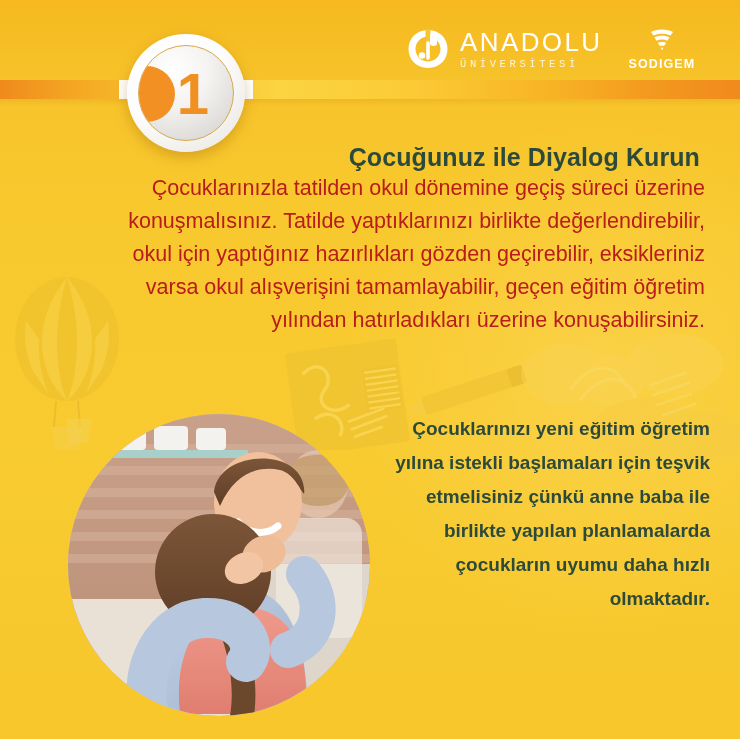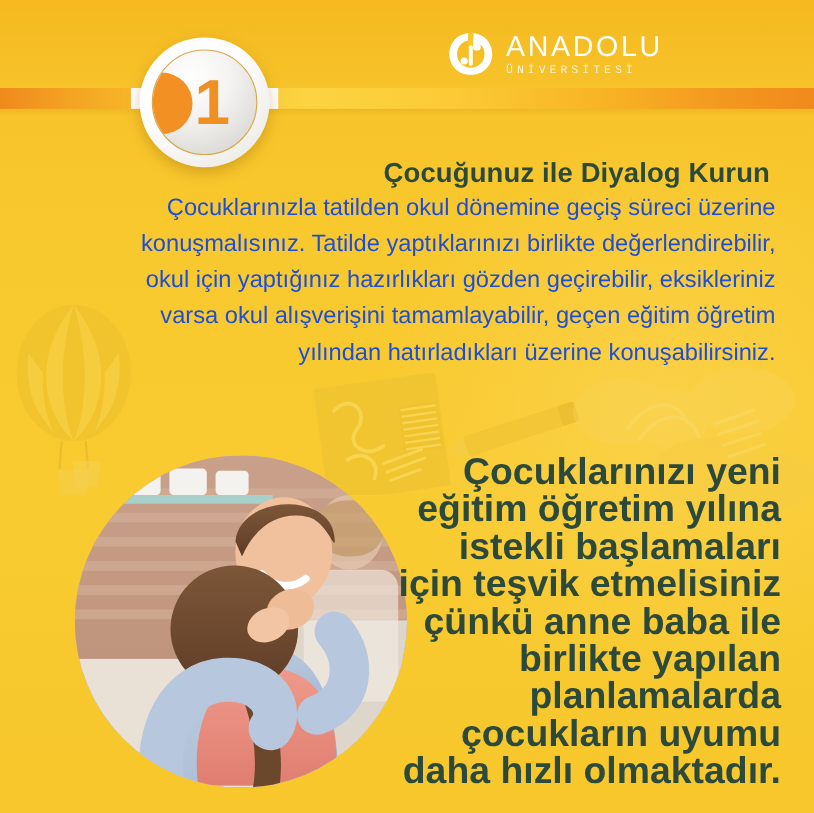--- a/index.html
+++ b/index.html
@@ -166,21 +166,21 @@
     letter-spacing: 0.1px;
     margin-top: 25px;
   }
 
   
   .para-white {
     position: absolute;
     left: 95px; top: 172px;
     width: 610px;
     text-align: right;
-    color: #1d4ed8;
+    color: #b91c1c;
     font-size: 21.5px;
     line-height: 33px;
     font-weight: 400;
   }
 
   
   .photo {
     position: absolute;
     left: 68px; top: 414px;
     width: 302px; height: 302px;
@@ -190,21 +190,21 @@
   }
   .photo svg { display: block; }
 
   
   .para-dark {
     position: absolute;
     left: 360px; top: 412px;
     width: 350px;
     text-align: right;
     color: #2c4a3b;
-    font-size: 34px;
+    font-size: 19px;
     line-height: 34px;
     font-weight: 700;
   }
 </style>
 </head>
 <body>
 
 <div class="poster">
 
   <div class="bg-base"></div>
@@ -285,20 +285,29 @@
         <rect x="24" y="6" width="7" height="13" rx="3" fill="#ffffff"></rect>
         <circle cx="16" cy="28.5" r="3.2" fill="#ffffff"></circle>
         <path d="M22 16 L22 31" stroke="#ffffff" stroke-width="3.6" stroke-linecap="round"></path>
       </svg>
       <div class="anadolu-words">
         <span class="anadolu-name">ANADOLU</span>
         <span class="anadolu-sub">ÜNİVERSİTESİ</span>
       </div>
     </div>
 
+    <div class="sodigem">
+      <svg width="26" height="24" viewBox="0 0 26 24">
+        <path d="M2 4 C7 0.6 19 0.6 24 4 L21.5 7.5 C17 5 9 5 4.5 7.5 Z" fill="#ffffff"></path>
+        <path d="M5.4 9.6 C9.2 7.2 16.8 7.2 20.6 9.6 L18.3 12.8 C15.3 11.1 10.7 11.1 7.7 12.8 Z" fill="#ffffff"></path>
+        <path d="M8.8 15 C11 13.7 15 13.7 17.2 15 L15 18 C13.8 17.3 12.2 17.3 11 18 Z" fill="#ffffff"></path>
+        <path d="M11.6 19.8 L13 22.2 L14.4 19.8 Z" fill="#ffffff"></path>
+      </svg>
+      <span class="sodigem-name">SODIGEM</span>
+    </div>
 
   </div>
 
   <div class="headline">Çocuğunuz ile Diyalog Kurun</div>
 
   <div class="para-white">Çocuklarınızla tatilden okul dönemine geçiş süreci üzerine konuşmalısınız.  Tatilde yaptıklarınızı birlikte değerlendirebilir, okul için yaptığınız hazırlıkları gözden geçirebilir, eksikleriniz varsa okul alışverişini tamamlayabilir, geçen eğitim öğretim yılından hatırladıkları üzerine konuşabilirsiniz.</div>
 
   <div class="photo">
     <svg width="302" height="302" viewBox="0 0 302 302">
       <defs>

